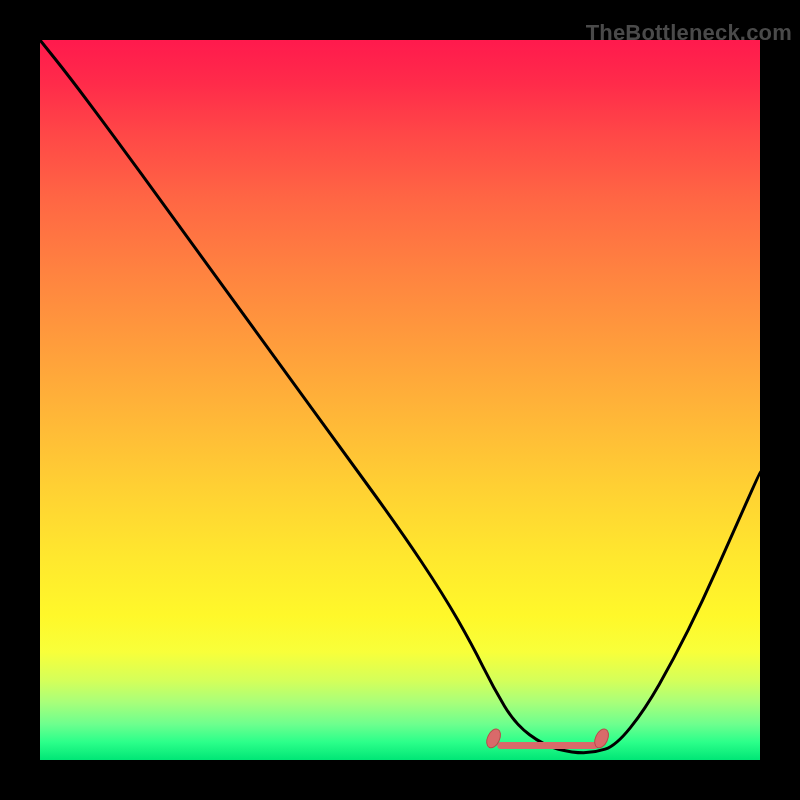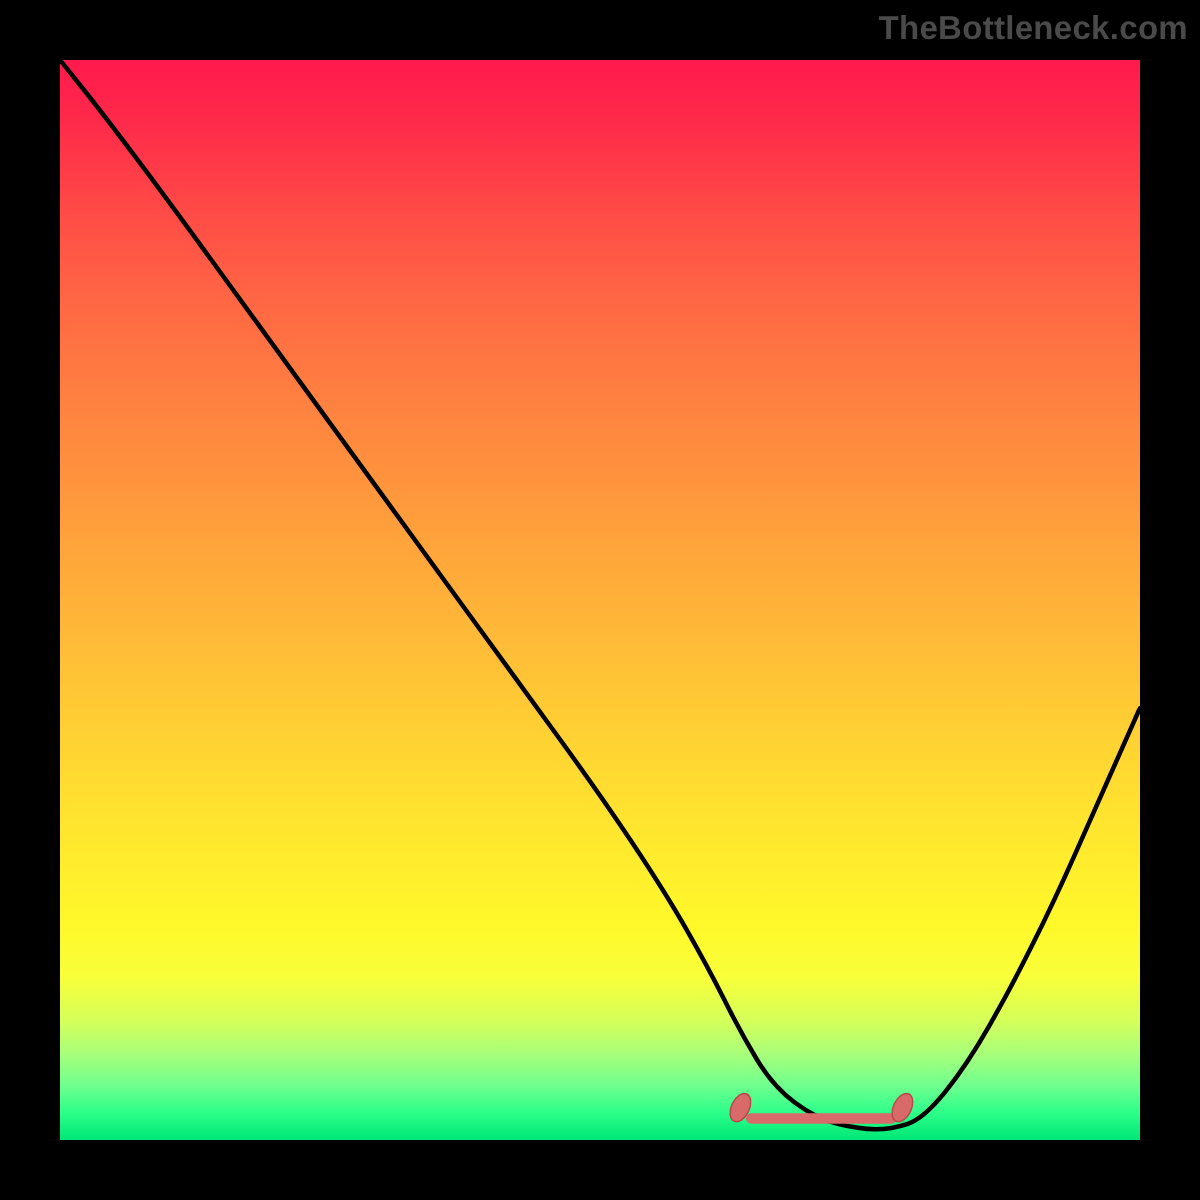--- a/index.html
+++ b/index.html
@@ -36,21 +36,21 @@
       #f8ff3a 85%,
       #d4ff5a 89%,
       #a8ff7a 92%,
       #6eff8e 95%,
       #2cff8a 97.5%,
       #00e676 100%
     );
   }
   .watermark {
     position: absolute;
-    top: 6px;
+    top: 20px;
     right: 8px;
     font-family: Arial, Helvetica, sans-serif;
     font-size: 22px;
     font-weight: 600;
     color: #4a4a4a;
     letter-spacing: 0.2px;
   }
   svg.curve {
     position: absolute;
     left: 0;

